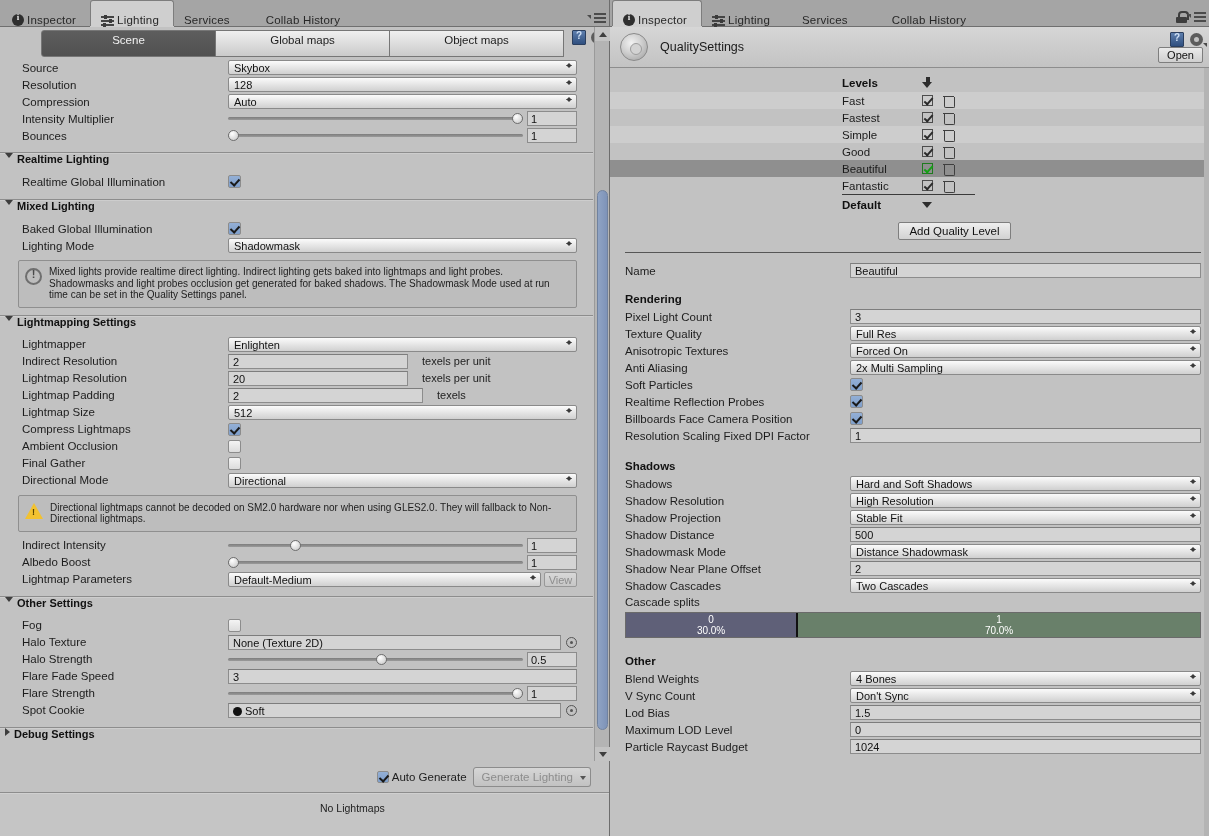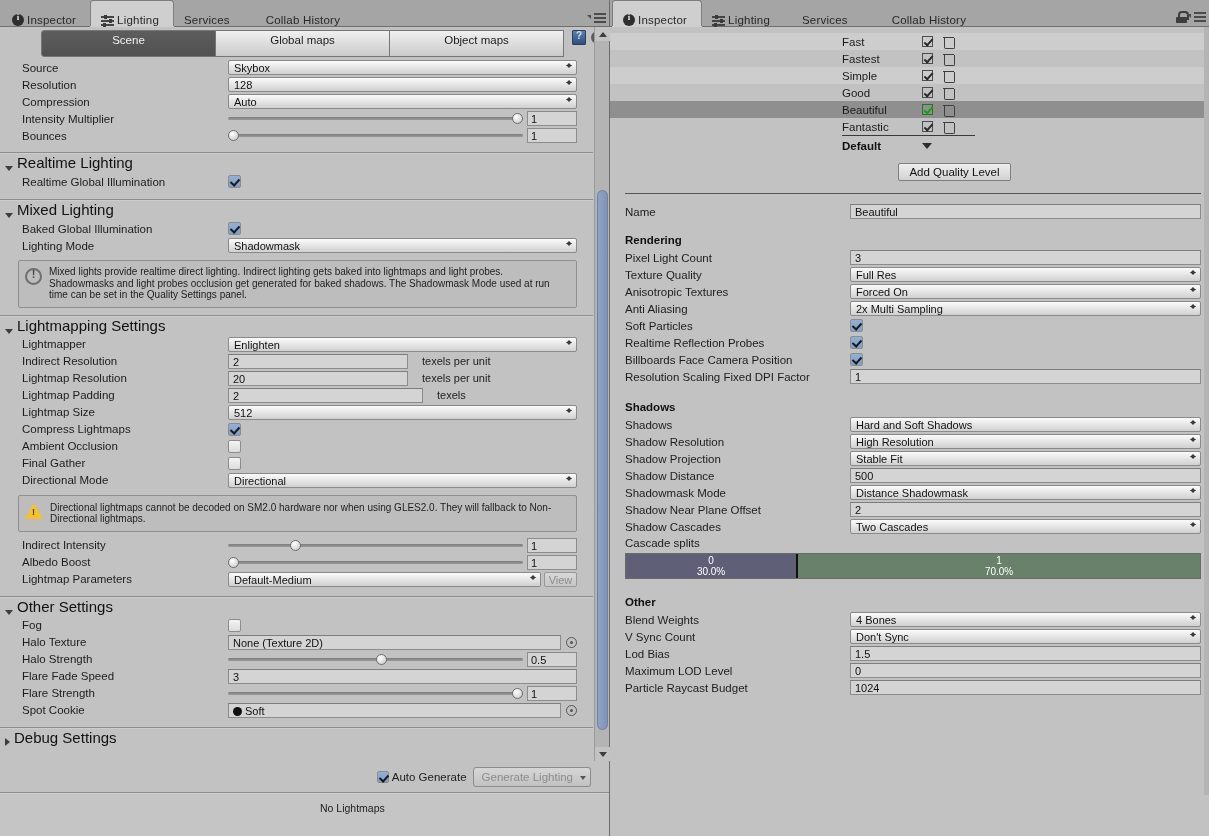--- a/index.html
+++ b/index.html
@@ -161,22 +161,22 @@
     height: 15px; line-height: 14px;
     margin-left: 4px;
     background: #d4d4d4; border: 1px solid #8c8c8c;
     font-size: 11px; color: #111; padding: 0 3px;
   }
 
   .unit { font-size: 11px; color: #1d1d1d; margin-left: 14px; white-space: nowrap; }
 
   
   .section {
-    height: 19px; display: flex; align-items: flex-end;
-    font-size: 15px; font-weight: normal; color: #111;
+    height: 19px; display: flex; align-items: flex-start;
+    font-size: 11px; font-weight: bold; color: #111;
     border-top: 1px solid #8d8d8d;
     box-shadow: inset 0 1px 0 #cdcdcd;
     padding-left: 5px;
     background: #c2c2c2;
   }
   .caret {
     width: 0; height: 0; margin-right: 4px;
     border-left: 4px solid transparent; border-right: 4px solid transparent;
     border-top: 5px solid #3d3d3d;
   }
@@ -821,24 +821,37 @@
       <div class="tabbar-right">
         <span class="lock-icon"></span>
         <span class="hamburger">
             <i></i>
             <i></i>
             <i></i>
           </span>
       </div>
     </div>
 
+    <div class="insp-header">
+      <span class="qs-gear"></span>
+      <span class="insp-title">QualitySettings</span>
+      <div class="insp-icons">
+        <span class="book-icon"></span>
+        <span class="gear-icon"></span>
+      </div>
+      <div class="open-btn">Open</div>
+    </div>
 
     <div class="panel-body" style="height:768px;position:relative">
 
       <div class="levels">
+        <div class="levels-head">
+          <span style="width:80px">Levels</span>
+          <span class="dl-arrow"></span>
+        </div>
 
         <div class="lv-row lv-tint">
           <span class="lv-name">Fast</span>
           <span class="mini-cbx"></span>
           <span class="trash-icon"></span>
         </div>
         <div class="lv-row">
           <span class="lv-name">Fastest</span>
           <span class="mini-cbx"></span>
           <span class="trash-icon"></span>

